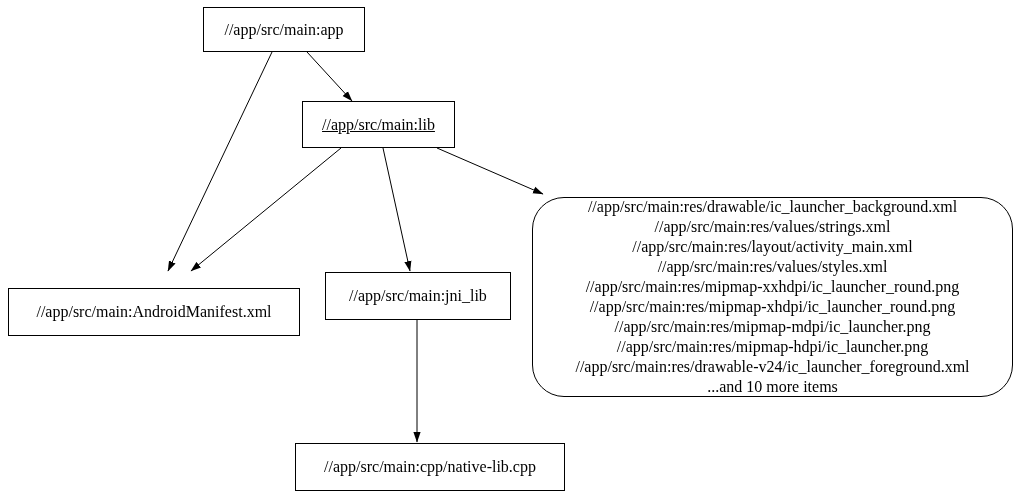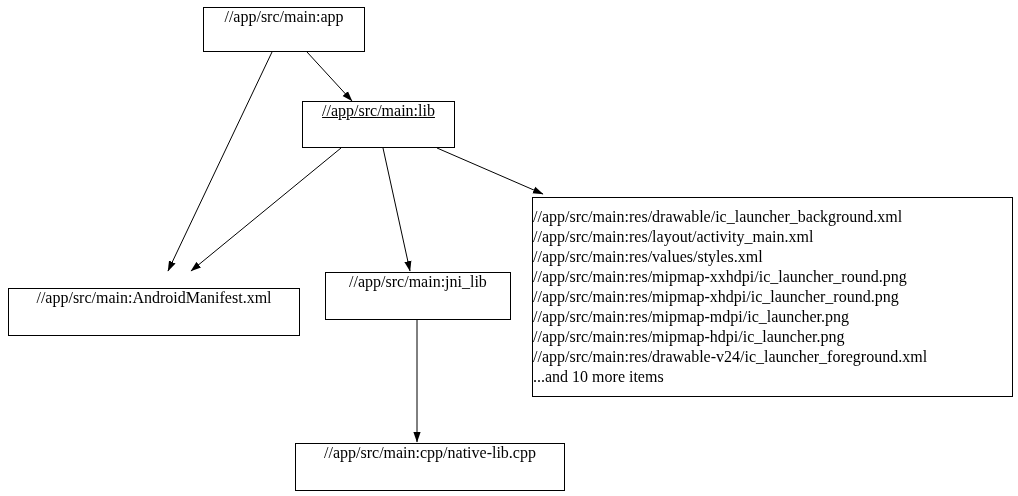--- a/index.html
+++ b/index.html
@@ -23,30 +23,31 @@
     width: 1018px;
     height: 496px;
     pointer-events: none;
   }
   .node {
     position: absolute;
     box-sizing: border-box;
     border: 1px solid #000000;
     background: #ffffff;
     display: flex;
-    align-items: flex-start;
+    align-items: center;
     justify-content: center;
     text-align: center;
     font-size: 16px;
     white-space: nowrap;
   }
   .node.multiline {
     flex-direction: column;
     justify-content: center;
     line-height: 19.9px;
+    border-radius: 32px;
   }
   .node.multiline .res-line {
     display: block;
   }
   
   #node-app            { left: 203px; top: 7px;   width: 162px; height: 45px; }
   #node-lib            { left: 302px; top: 101px; width: 153px; height: 47px; text-decoration: underline; }
   #node-manifest       { left: 8px;   top: 288px; width: 292px; height: 48px; }
   #node-jni-lib        { left: 325px; top: 272px; width: 186px; height: 48px; }
   #node-resources      { left: 532px; top: 197px; width: 481px; height: 200px; }
@@ -82,20 +83,21 @@
   <div class="node" id="node-manifest">
     <span>//app/src/main:AndroidManifest.xml</span>
   </div>
 
   <div class="node" id="node-jni-lib">
     <span>//app/src/main:jni_lib</span>
   </div>
 
   <div class="node multiline" id="node-resources">
       <span class="res-line">//app/src/main:res/drawable/ic_launcher_background.xml</span>
+      <span class="res-line">//app/src/main:res/values/strings.xml</span>
       <span class="res-line">//app/src/main:res/layout/activity_main.xml</span>
       <span class="res-line">//app/src/main:res/values/styles.xml</span>
       <span class="res-line">//app/src/main:res/mipmap-xxhdpi/ic_launcher_round.png</span>
       <span class="res-line">//app/src/main:res/mipmap-xhdpi/ic_launcher_round.png</span>
       <span class="res-line">//app/src/main:res/mipmap-mdpi/ic_launcher.png</span>
       <span class="res-line">//app/src/main:res/mipmap-hdpi/ic_launcher.png</span>
       <span class="res-line">//app/src/main:res/drawable-v24/ic_launcher_foreground.xml</span>
       <span class="res-line">...and 10 more items</span>
     </div>
 

